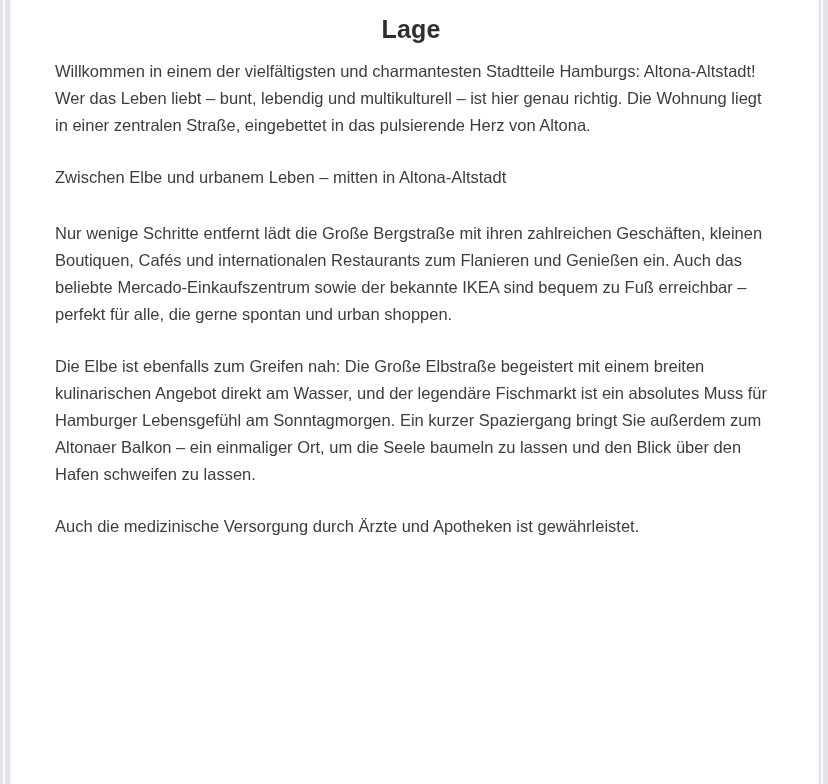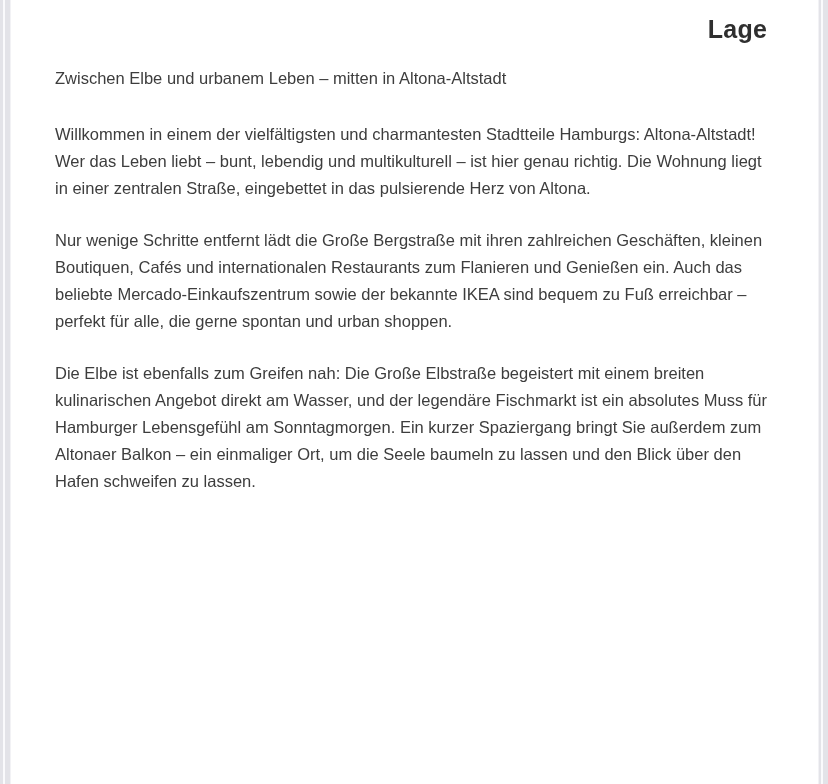--- a/index.html
+++ b/index.html
@@ -59,22 +59,22 @@
     bottom: 0;
     background: #ffffff;
   }
   .content {
     position: absolute;
     left: 44px;   
     top: 14px;
     width: 712px;
   }
   h1.section-title {
-    margin: 0 0 21px 0;
-    text-align: right;
+    margin: 0 0 14px 0;
+    text-align: center;
     font-size: 25px;
     line-height: 30px;
     font-weight: bold;
     color: #2f2f2f;
     letter-spacing: 0.2px;
   }
   p.body-text {
     margin: 0 0 25px 0;
     font-size: 16.5px;
     line-height: 27px;
@@ -87,24 +87,25 @@
 </head>
 <body>
 
 <div class="gutter gutter-left"></div>
 <div class="gutter gutter-right"></div>
 
 <div class="card">
   <div class="content">
     <h1 class="section-title">Lage</h1>
 
+    <p class="body-text">Willkommen in einem der vielfältigsten und charmantesten Stadtteile Hamburgs: Altona-Altstadt! Wer das Leben liebt – bunt, lebendig und multikulturell – ist hier genau richtig. Die Wohnung liegt in einer zentralen Straße, eingebettet in das pulsierende Herz von Altona.</p>
+
     <p class="body-text subtitle">Zwischen Elbe und urbanem Leben – mitten in Altona-Altstadt</p>
-
-    <p class="body-text">Willkommen in einem der vielfältigsten und charmantesten Stadtteile Hamburgs: Altona-Altstadt! Wer das Leben liebt – bunt, lebendig und multikulturell – ist hier genau richtig. Die Wohnung liegt in einer zentralen Straße, eingebettet in das pulsierende Herz von Altona.</p>
 
     <p class="body-text">Nur wenige Schritte entfernt lädt die Große Bergstraße mit ihren zahlreichen Geschäften, kleinen Boutiquen, Cafés und internationalen Restaurants zum Flanieren und Genießen ein. Auch das beliebte Mercado-Einkaufszentrum sowie der bekannte IKEA sind bequem zu Fuß erreichbar – perfekt für alle, die gerne spontan und urban shoppen.</p>
 
     <p class="body-text">Die Elbe ist ebenfalls zum Greifen nah: Die Große Elbstraße begeistert mit einem breiten kulinarischen Angebot direkt am Wasser, und der legendäre Fischmarkt ist ein absolutes Muss für Hamburger Lebensgefühl am Sonntagmorgen. Ein kurzer Spaziergang bringt Sie außerdem zum Altonaer Balkon – ein einmaliger Ort, um die Seele baumeln zu lassen und den Blick über den Hafen schweifen zu lassen.</p>
 
 
+    <p class="body-text">Auch die medizinische Versorgung durch Ärzte und Apotheken ist gewährleistet.</p>
 
   </div>
 </div>
 
 </body></html>

